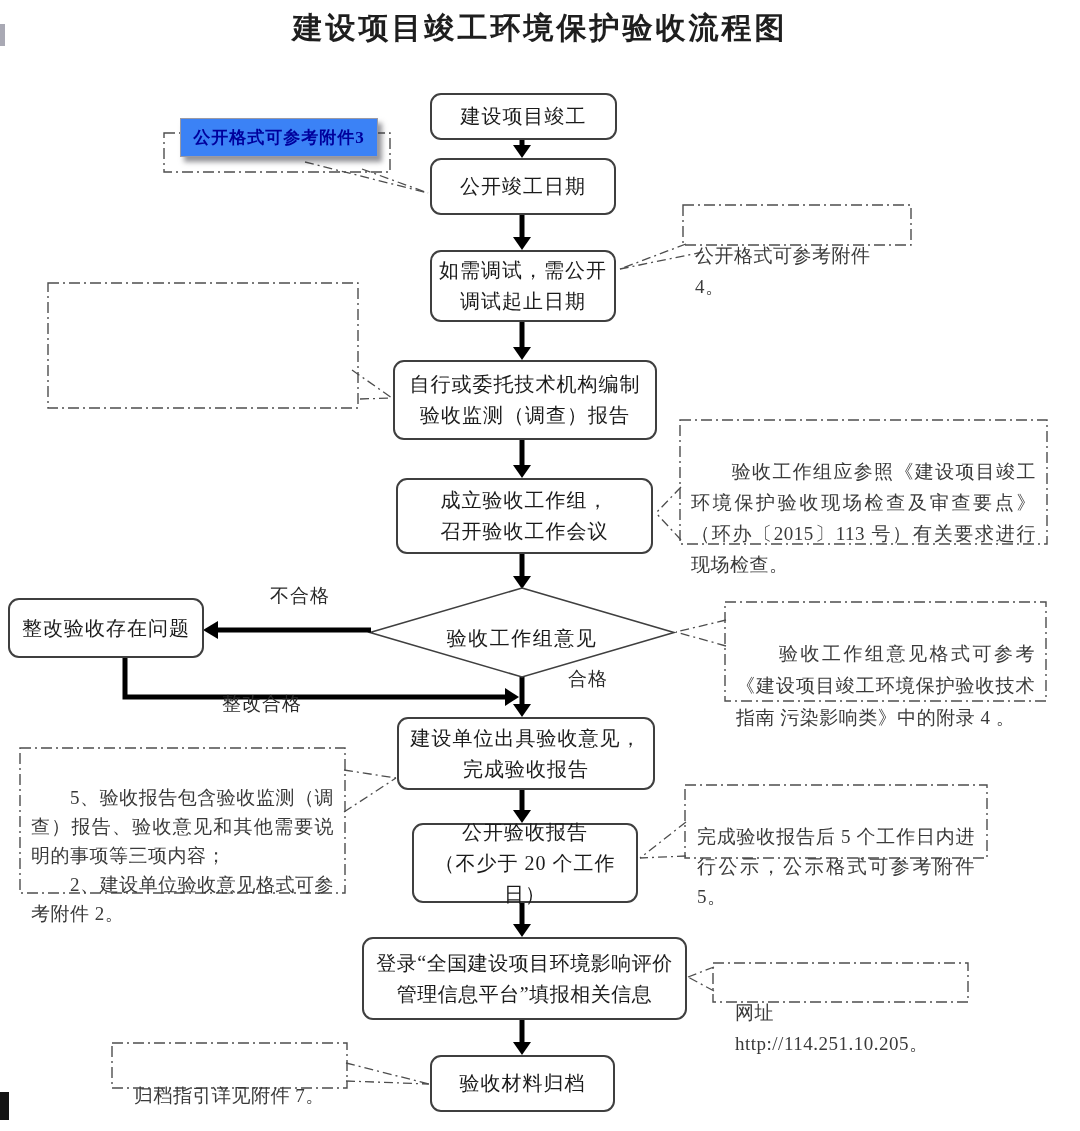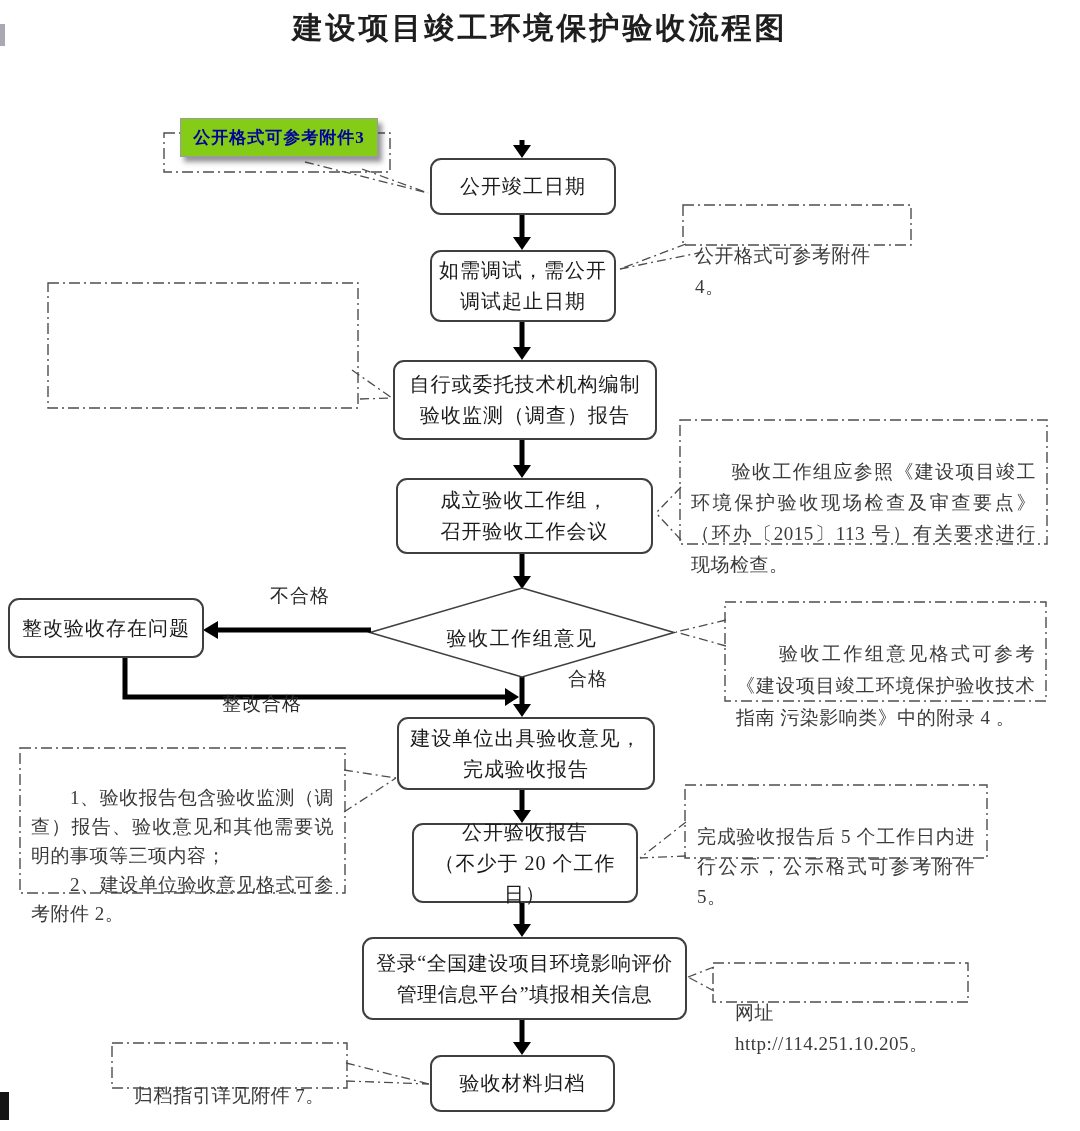--- a/index.html
+++ b/index.html
@@ -42,21 +42,21 @@
     box-sizing:border-box;
     padding:6px 10px;
     text-align:justify;
   }
   .flow-label{
     position:absolute;z-index:2;
     font-size:19px;color:#2a2a2a;letter-spacing:1px;
   }
   .blue-note{
     position:absolute;left:180px;top:118px;width:196px;height:37px;z-index:3;
-    background:#84cc16;
+    background:#3b82f6;
     border:1px solid #9a9aa5;
     box-shadow:4px 5px 5px rgba(60,60,70,0.55);
     display:flex;align-items:center;justify-content:center;
     font-size:17px;font-weight:bold;letter-spacing:1px;
   }
   .edge-artifact{position:absolute;z-index:4;}
 </style>
 </head>
 <body>
 
@@ -128,20 +128,23 @@
         <line x1="686" y1="856" x2="640" y2="858"></line>
       <line x1="714" y1="967" x2="688" y2="977"></line>
         <line x1="714" y1="991" x2="688" y2="977"></line>
       <line x1="346" y1="1063" x2="429" y2="1084"></line>
         <line x1="346" y1="1081" x2="429" y2="1084"></line>
     </g>
   </svg>
 
   <div class="title">建设项目竣工环境保护验收流程图</div>
 
+  <div class="node" style="left:430px;top:93px;width:187px;height:47px;">
+    <span>建设项目竣工</span>
+  </div>
 
   <div class="node" style="left:430px;top:250px;width:186px;height:72px;">
     <span>如需调试，需公开
 调试起止日期</span>
   </div>
 
   <div class="node" style="left:430px;top:158px;width:186px;height:57px;">
     <span>公开竣工日期</span>
   </div>
 
@@ -203,21 +206,21 @@
 
   <div class="callout" style="left:680px;top:420px;width:367px;height:124px;line-height:31px;padding:5px 11px;">
     <span>　　验收工作组应参照《建设项目竣工环境保护验收现场检查及审查要点》（环办〔2015〕113 号）有关要求进行现场检查。</span>
   </div>
 
   <div class="callout" style="left:725px;top:602px;width:321px;height:99px;line-height:32px;padding:4px 11px;">
     <span>　　验收工作组意见格式可参考《建设项目竣工环境保护验收技术指南 污染影响类》中的附录 4 。</span>
   </div>
 
   <div class="callout" style="left:20px;top:748px;width:325px;height:145px;line-height:29px;padding:6px 11px;">
-    <span>　　1、验收报告包含验收监测（调查）报告、验收意见和其他需要说明的事项等三项内容；
+    <span>　　5、验收报告包含验收监测（调查）报告、验收意见和其他需要说明的事项等三项内容；
 　　2、建设单位验收意见格式可参考附件 2。</span>
   </div>
 
   <div class="callout" style="left:685px;top:785px;width:302px;height:73px;line-height:30px;padding:7px 12px;">
     <span>完成验收报告后 5 个工作日内进行公示，公示格式可参考附件 5。</span>
   </div>
 
   <div class="callout" style="left:713px;top:963px;width:255px;height:39px;padding:5px 12px 5px 22px;text-align:left;">
     <span>网址 http://114.251.10.205。</span>
   </div>

